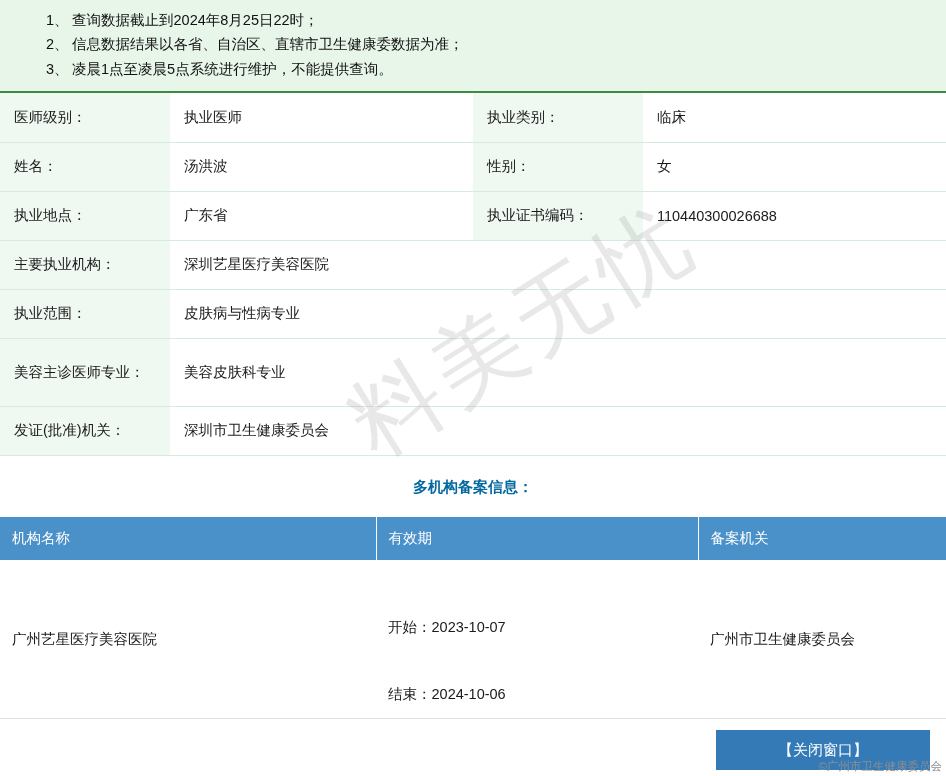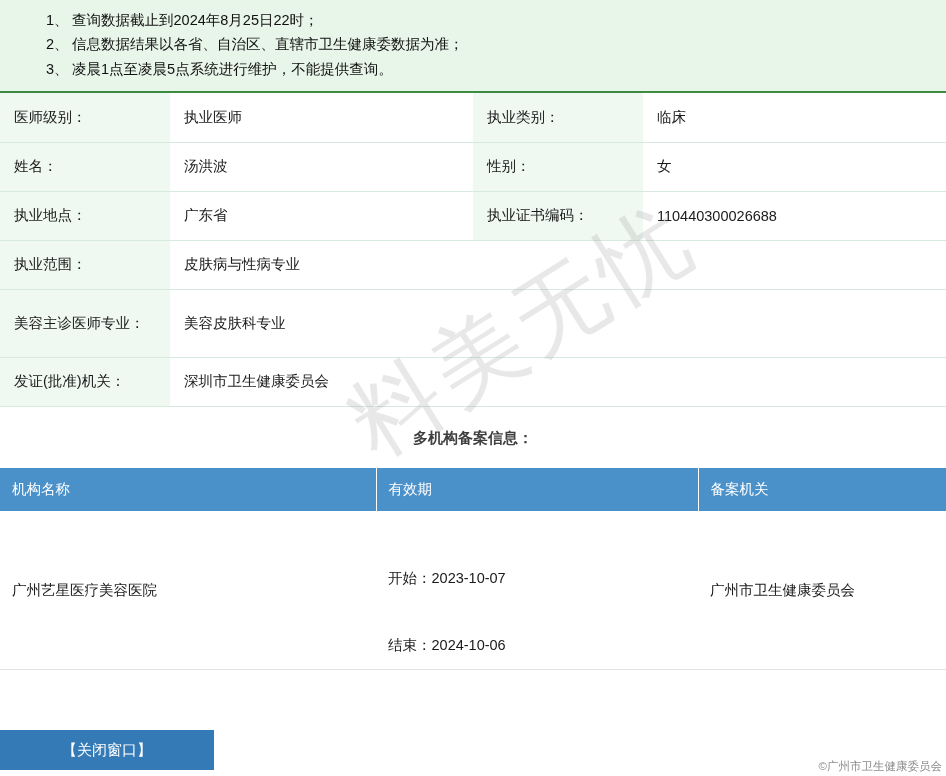--- a/index.html
+++ b/index.html
@@ -72,21 +72,21 @@
     pointer-events: none;
     z-index: 5;
     user-select: none;
   }
 
   
   .section-title {
     text-align: center;
     font-size: 15px;
     font-weight: bold;
-    color: #404040;
+    color: #0369a1;
     padding: 22px 0 20px 0;
     background: #fff;
   }
 
   
   .org-table {
     width: 946px;
     border-collapse: collapse;
     table-layout: fixed;
   }
@@ -112,24 +112,24 @@
   }
   .org-table .col1 { width: 376px; }
   .org-table .col2 { width: 322px; }
   .org-table .col3 { width: 248px; }
   .valid-line { line-height: 1.6; white-space: nowrap; }
   .valid-line .lab { display: inline-block; margin-top: 44px; }
 
   
   .btn-wrap {
     position: absolute;
-    left: 0; right: 0;
+    left: 0; right: 16px;
     bottom: 6px;
     display: flex;
-    justify-content: flex-start;
+    justify-content: flex-end;
   }
   .close-btn {
     width: 214px;
     height: 40px;
     background: #337ab7;
     color: #ffffff;
     border: none;
     font-size: 15px;
     font-family: "Liberation Sans", "DejaVu Sans", sans-serif;
     cursor: pointer;
@@ -180,20 +180,24 @@
     <td class="lbl">姓名：</td>
     <td class="val">汤洪波</td>
     <td class="lbl2">性别：</td>
     <td class="val">女</td>
   </tr>
   <tr>
     <td class="lbl">执业地点：</td>
     <td class="val">广东省</td>
     <td class="lbl2">执业证书编码：</td>
     <td class="val">110440300026688</td>
+  </tr>
+  <tr>
+    <td class="lbl">主要执业机构：</td>
+    <td class="val" colspan="3">深圳艺星医疗美容医院</td>
   </tr>
   <tr>
     <td class="lbl">执业范围：</td>
     <td class="val" colspan="3">皮肤病与性病专业</td>
   </tr>
   <tr class="tall">
     <td class="lbl">美容主诊医师专业：</td>
     <td class="val" colspan="3">美容皮肤科专业</td>
   </tr>
   <tr>

